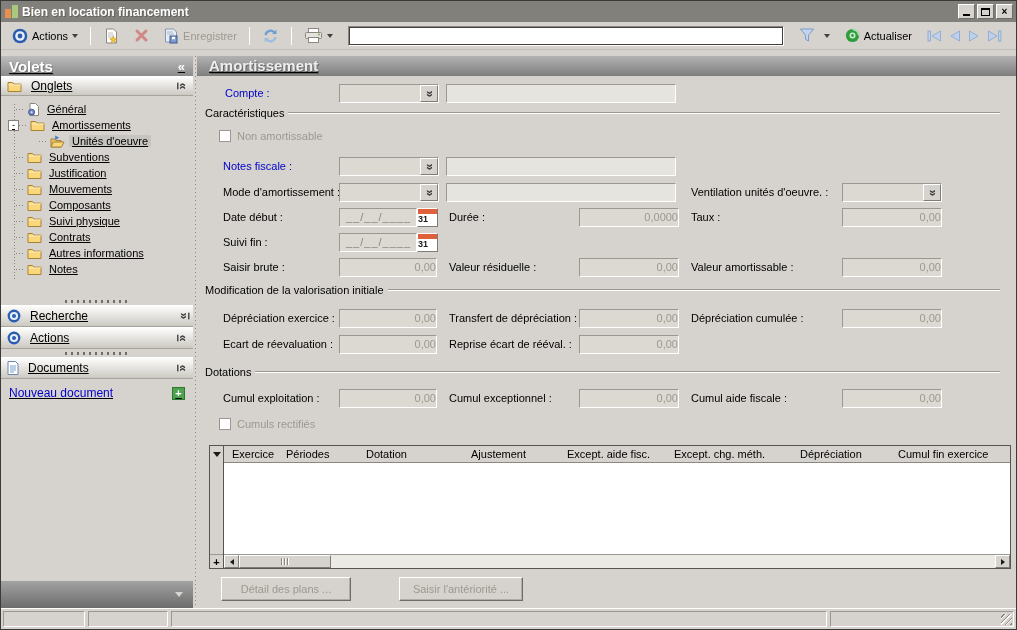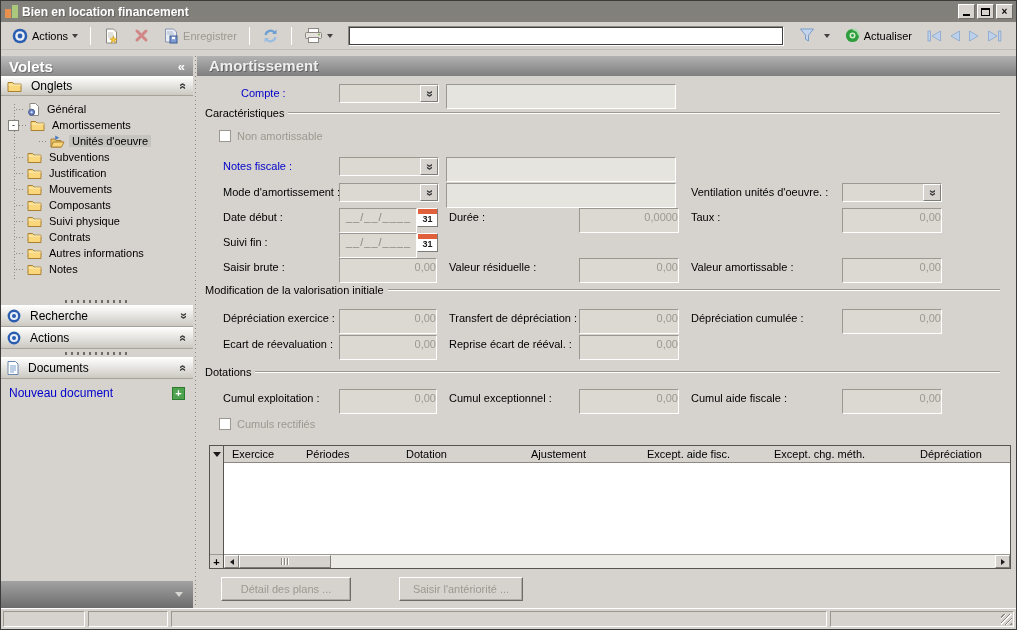--- a/index.html
+++ b/index.html
@@ -22,21 +22,21 @@
   .toolbar { height:28px; display:flex; align-items:center; padding:0 6px; gap:4px; flex:0 0 auto; border-bottom:1px solid #c0beb8; }
   .tb-btn { display:flex; align-items:center; gap:4px; padding:2px 4px; border:1px solid transparent; }
   .tb-sep { width:1px; height:18px; background:#9a9890; border-right:1px solid #fff; margin:0 3px; }
   .caret-down { width:0; height:0; border-left:3px solid transparent; border-right:3px solid transparent; border-top:4px solid #404040; }
   .tb-label { font-size:11px; }
   .tb-label.disabled { color:#9b9990; }
   .tb-input { height:20px; flex:1 1 auto; max-width:462px; background:#fff; border:1px solid; border-color:#8a8880 #fff #fff #8a8880; outline:1px solid #404040; outline-offset:-2px; margin:0 6px; font-size:11px; padding:0 3px; }
   .nav-group { display:flex; align-items:center; gap:7px; margin:0 8px 0 6px; }
 
   
-  .content { flex:1 1 auto; display:flex; padding-top:6px; overflow:hidden; }
+  .content { flex:1 1 auto; display:flex; padding-top:6px; overflow:hidden;text-decoration:underline; }
 
   
   .sidebar { width:192px; flex:0 0 auto; display:flex; flex-direction:column; }
   .vsplit { width:4px; flex:0 0 auto; display:flex; justify-content:center; }
   .vsplit .dotline { width:1px; height:100%; background-image:repeating-linear-gradient(180deg,#8a8880 0 1px,transparent 1px 4px); }
 
   .volets-header { height:20px; background:linear-gradient(#bdbdbd,#8b8b8b); display:flex; align-items:center; padding:0 8px; flex:0 0 auto; }
   .volets-title { color:#fff; font-weight:bold; font-size:15px; text-shadow:1px 1px 0 rgba(90,90,90,.6); }
   .chev-left { margin-left:auto; color:#fff; font-weight:bold; font-size:13px; }
 
@@ -66,49 +66,49 @@
   .sidebar-footer { height:27px; flex:0 0 auto; background:linear-gradient(#a2a2a2,#6c6c6c); display:flex; align-items:center; justify-content:flex-end; padding:0 10px; }
   .footer-chev { width:0; height:0; border-left:4px solid transparent; border-right:4px solid transparent; border-top:5px solid #d8d6d1; }
 
   
   .main { flex:1 1 auto; display:flex; flex-direction:column; position:relative; }
   .main-header { height:20px; background:linear-gradient(#b2b2b2,#7e7e7e); color:#eeeeee; font-weight:bold; font-size:15px; padding:1px 0 0 12px; text-shadow:1px 1px 0 rgba(80,80,80,.7); flex:0 0 auto; }
   .form { position:relative; flex:1 1 auto; }
 
   .lbl { position:absolute; height:19px; line-height:19px; font-size:11px; white-space:nowrap; }
   .lbl.blue { color:#0000cc; }
-  .fld { position:absolute; height:25px; border:1px solid; border-color:#9a9890 #fff #fff #9a9890; background:#dcd9d2; font-size:11px; line-height:17px; }
+  .fld { position:absolute; height:19px; border:1px solid; border-color:#9a9890 #fff #fff #9a9890; background:#dcd9d2; font-size:11px; line-height:17px; }
   .fld.wide { background:#e6e4de; }
   .fld.num { text-align:right; color:#9b9990; }
   .fld.date { color:#8a8880; padding-left:6px; letter-spacing:1px; }
   .combo { position:absolute; height:19px; border:1px solid; border-color:#9a9890 #fff #fff #9a9890; background:#dcd9d2; display:flex; }
   .combo .drop { margin-left:auto; width:18px; background:#d6d3ce; border:1px solid; border-color:#fff #7e7c76 #7e7c76 #fff; display:flex; align-items:center; justify-content:center; }
   .dblchev { font-weight:bold; font-size:12px; color:#3c3c3c; display:inline-block; transform:rotate(-90deg); }
   .cal-btn { position:absolute; width:21px; height:19px; border:1px solid; border-color:#fff #7e7c76 #7e7c76 #fff; background:#fff; display:flex; align-items:stretch; }
   .cal-inner { flex:1; display:flex; flex-direction:column; }
   .cal-top { height:5px; background:#e0603c; }
-  .cal-day { flex:1; text-align:center; font-size:9px; font-weight:bold; line-height:11px; color:#1a1a1a; }
+  .cal-day { flex:1; text-align:left; font-size:9px; font-weight:bold; line-height:11px; color:#1a1a1a; }
 
   .chk-row { position:absolute; display:flex; align-items:center; gap:6px; height:14px; }
   .chk { width:12px; height:12px; background:#fff; border:1px solid #9a9890; }
   .chk-label { color:#9b9990; font-size:11px; }
 
   .group { position:absolute; left:8px; right:16px; display:flex; align-items:center; height:14px; }
   .group .gtitle { font-size:11px; color:#000; margin-right:4px; white-space:nowrap; }
   .group .gline { flex:1; height:2px; border-top:1px solid #9a9890; border-bottom:1px solid #fff; }
 
   
   .grid { position:absolute; left:12px; top:369px; width:802px; height:124px; border:1px solid #55544f; background:#fff; display:flex; }
   .grid-left { width:14px; flex:0 0 auto; background:#d6d3ce; border-right:1px solid #55544f; display:flex; flex-direction:column; }
   .grid-corner { height:16px; display:flex; align-items:center; justify-content:center; }
   .tri-down { width:0; height:0; border-left:4px solid transparent; border-right:4px solid transparent; border-top:5px solid #1a1a1a; }
   .grid-left-filler { flex:1; }
   .grid-plus { height:14px; display:flex; align-items:center; justify-content:center; font-size:11px; font-weight:bold; background:#d6d3ce; border-top:1px solid #9a9890; }
   .grid-main { flex:1; display:flex; flex-direction:column; min-width:0; }
-  .grid-head { height:17px; flex:0 0 auto; background:#d6d3ce; border-bottom:1px solid #8a8880; display:flex;gap:20px; }
+  .grid-head { height:17px; flex:0 0 auto; background:#d6d3ce; border-bottom:1px solid #8a8880; display:flex; }
   .gh-cell { font-size:11px; line-height:16px; padding-left:8px; white-space:nowrap; overflow:hidden; flex:0 0 auto; }
   .grid-body { flex:1; background:#fff; }
   .hscroll { height:14px; flex:0 0 auto; display:flex; border-top:1px solid #9a9890; background:#eceae5; }
   .sb-btn { width:15px; height:100%; background:#d6d3ce; border:1px solid; border-color:#fff #7e7c76 #7e7c76 #fff; display:flex; align-items:center; justify-content:center; flex:0 0 auto; }
   .tri-left { width:0; height:0; border-top:3px solid transparent; border-bottom:3px solid transparent; border-right:4px solid #1a1a1a; }
   .tri-right { width:0; height:0; border-top:3px solid transparent; border-bottom:3px solid transparent; border-left:4px solid #1a1a1a; }
   .sb-thumb { width:92px; height:100%; background:#d6d3ce; border:1px solid; border-color:#fff #7e7c76 #7e7c76 #fff; display:flex; align-items:center; justify-content:center; flex:0 0 auto; }
   .sb-grip { width:8px; height:7px; background-image:repeating-linear-gradient(90deg,#8a8880 0 1px,#fff 1px 2px,transparent 2px 3px); }
   .sb-track { flex:1; }
 
@@ -398,21 +398,21 @@
 
     <div class="vsplit">
         <span class="dotline"></span>
       </div>
 
     <div class="main">
       <div class="main-header">Amortissement</div>
 
       <div class="form">
 
-        <span class="lbl blue" style="left:44px;top:8px">Compte :</span>
+        <span class="lbl blue" style="left:28px;top:8px">Compte :</span>
         <span class="combo" style="left:142px;top:8px;width:100px">
             <span class="drop">
               <span class="dblchev">«</span>
             </span>
           </span>
         <span class="fld wide" style="left:249px;top:8px;width:230px"></span>
 
         <div class="group" style="top:30px">
           <span class="gtitle">Caractéristiques</span>
             <span class="gline"></span>

